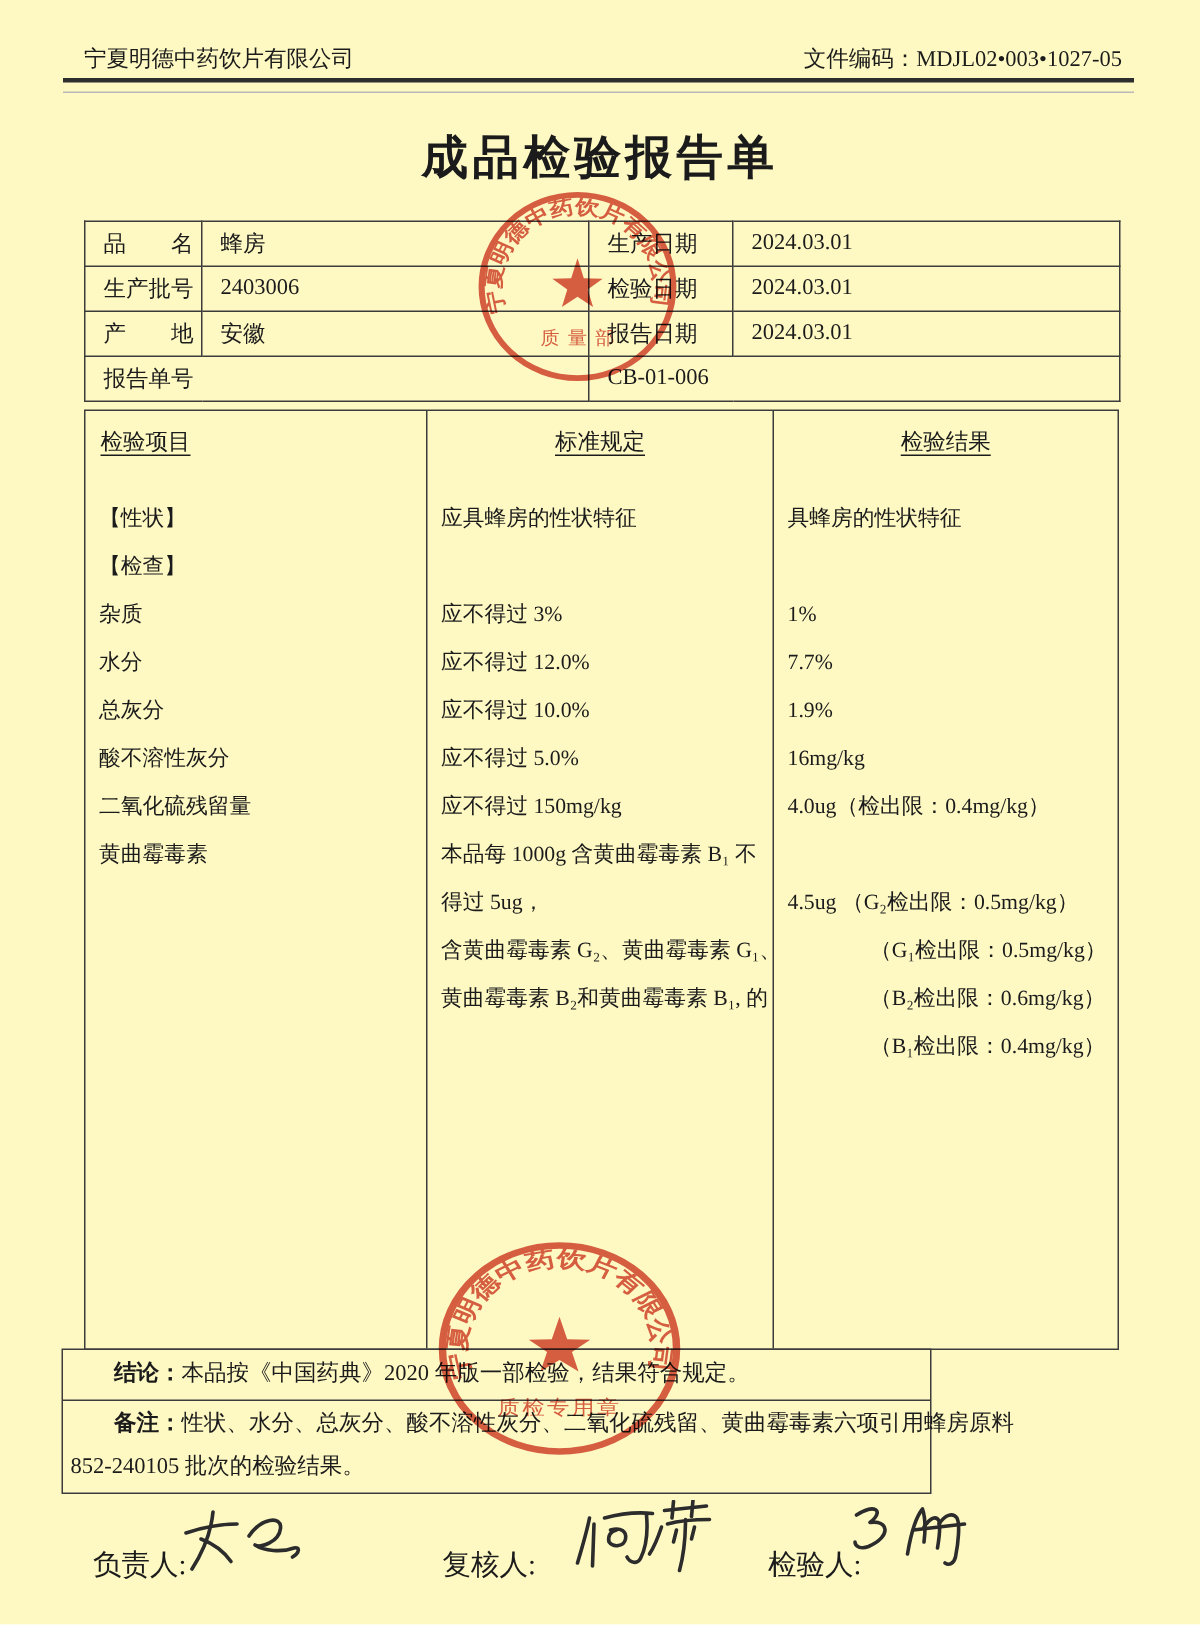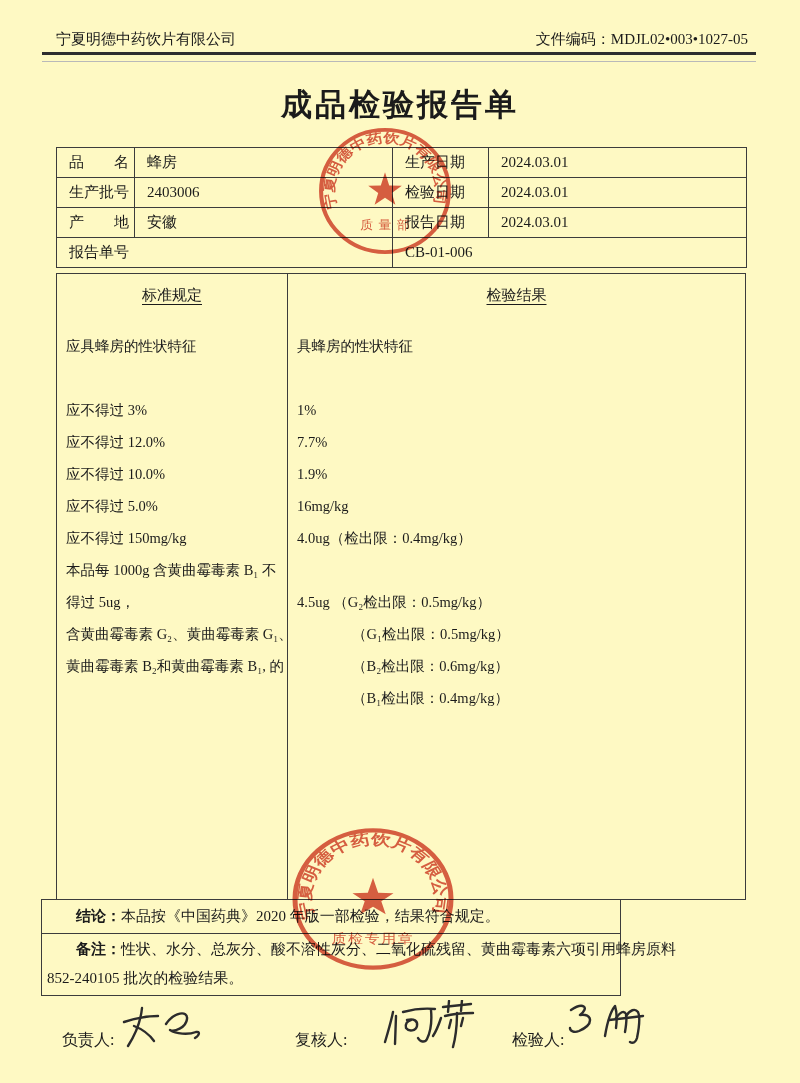--- a/index.html
+++ b/index.html
@@ -46,21 +46,21 @@
   .conclusion-box { position:absolute; top:899px; left:41px; width:580px;
     border:1px solid #3c3c3c; box-sizing:border-box; font-size:15px; }
   .conclusion-row { height:33px; line-height:33px; border-bottom:1px solid #3c3c3c;
     padding-left:34px; white-space:nowrap; }
   .remark-row { padding:1px 0 2px 0; }
   .remark-line1 { line-height:29px; padding-left:34px; white-space:nowrap; }
   .remark-line2 { line-height:29px; padding-left:5px; white-space:nowrap; }
   .lbl-bold { font-weight:bold; }
 
   
-  .sig-label { position:absolute; font-size:16px; }
+  .sig-label { position:absolute; font-size:19px; }
   .sig-svg { position:absolute; }
   .sig-svg path { fill:none; stroke:#2c2c2c; stroke-width:2.4;
     stroke-linecap:round; stroke-linejoin:round; }
 
   
   .stamp { position:absolute; color:#cf4435; opacity:0.85; mix-blend-mode:multiply; }
   .stamp svg { display:block; width:100%; height:100%; }
 </style>
 </head>
 <body>
@@ -102,20 +102,37 @@
       <td class="val2">2024.03.01</td>
     </tr>
     <tr>
       <td colspan="2">报告单号</td>
       <td colspan="2" class="val2">CB-01-006</td>
     </tr>
   </tbody>
     </table>
 
   <div class="main-table">
+    <div class="mt-col mt-col1">
+      <div class="mt-header"><span>检验项目</span></div>
+      <div class="mt-spacer"></div>
+      <div class="mt-line">【性状】</div>
+      <div class="mt-line">【检查】</div>
+      <div class="mt-line">杂质</div>
+      <div class="mt-line">水分</div>
+      <div class="mt-line">总灰分</div>
+      <div class="mt-line">酸不溶性灰分</div>
+      <div class="mt-line">二氧化硫残留量</div>
+      <div class="mt-line">黄曲霉毒素</div>
+      <div class="mt-line"></div>
+      <div class="mt-line"></div>
+      <div class="mt-line"></div>
+      <div class="mt-line"></div>
+      <div class="mt-line"></div>
+    </div>
     <div class="mt-col mt-col2">
       <div class="mt-header"><span>标准规定</span></div>
       <div class="mt-spacer"></div>
       <div class="mt-line">应具蜂房的性状特征</div>
       <div class="mt-line"></div>
       <div class="mt-line">应不得过 3%</div>
       <div class="mt-line">应不得过 12.0%</div>
       <div class="mt-line">应不得过 10.0%</div>
       <div class="mt-line">应不得过 5.0%</div>
       <div class="mt-line">应不得过 150mg/kg</div>

